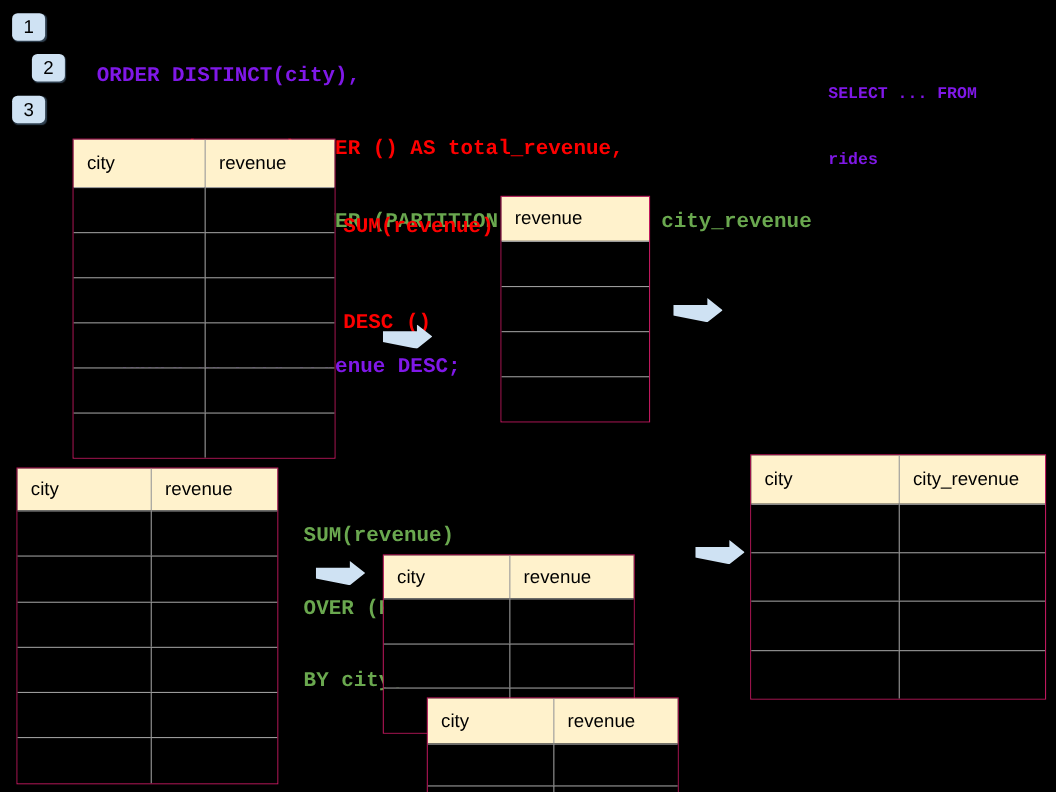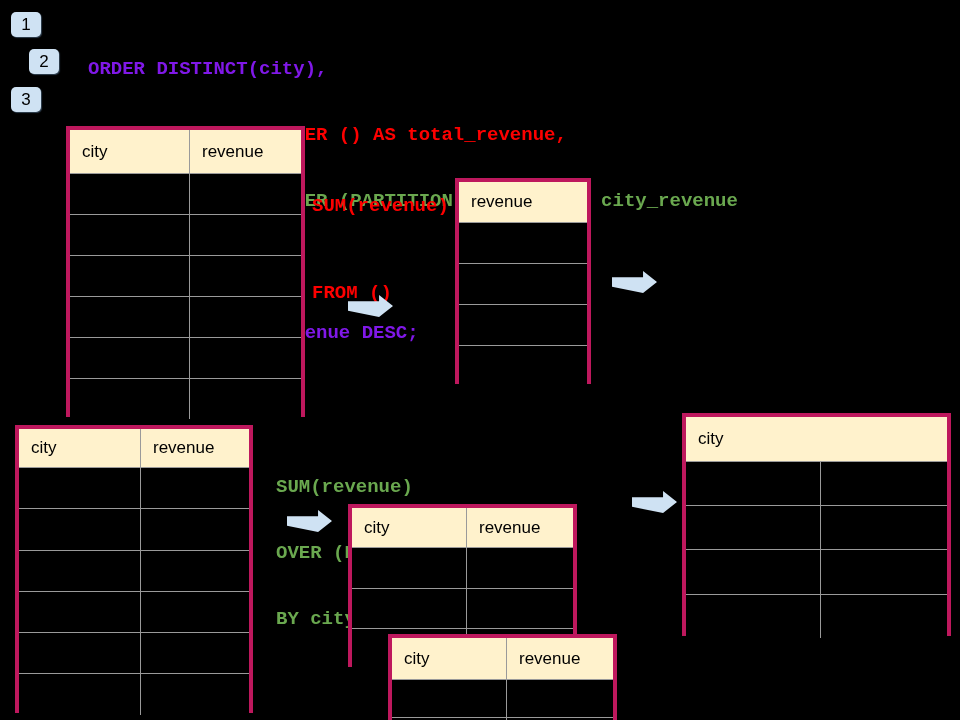--- a/index.html
+++ b/index.html
@@ -38,21 +38,21 @@
     font-size:19px;line-height:29px;white-space:pre;color:#fe0000;
   }
   .note-partition{
     position:absolute;left:276px;top:432px;
     font-family:"Liberation Mono",monospace;font-weight:bold;
     font-size:19px;line-height:22px;white-space:pre;color:#6aa84f;
   }
 
   
   .tbl{
-    position:absolute;border:4px solid #be185d;box-sizing:border-box;
+    position:absolute;border:1px solid #be185d;box-sizing:border-box;
     display:flex;flex-direction:column;
   }
   .hrow{display:flex;background:#fff2cc;flex:0 0 auto;}
   .brow{display:flex;flex:0 0 auto;background:#000;}
   .cell{box-sizing:border-box;}
   .hrow .cell{display:flex;align-items:center;padding-left:12px;font-size:17px;color:#000;}
   .c2{flex:1;}
   .hrow .c2,.brow .c2{border-left:1px solid #9a9a9a;}
   .brow .cell{border-top:1px solid #9a9a9a;}
 
@@ -94,24 +94,28 @@
   <div class="badge" id="b3">3</div>
 
   <div class="code">
     <div class="purple">ORDER DISTINCT(city),</div>
     <div class="red">    SUM(revenue) OVER () AS total_revenue,</div>
     <div class="green">    SUM(revenue) OVER (PARTITION BY city) as city_revenue</div>
     <div class="purple">  FROM rides</div>
     <div class="purple">  ORDER by city_revenue DESC;</div>
   </div>
 
+  <div class="side-note">
+    <div>SELECT ... FROM</div>
+    <div>rides</div>
+  </div>
 
   <div class="note-total">
     <div>SUM(revenue)</div>
-    <div>FROM ()</div>
+    <div>DESC ()</div>
   </div>
 
   <div class="note-partition">
     <div>SUM(revenue)</div>
     <div>OVER (PARTITION</div>
     <div>BY city)</div>
   </div>
 
   <div class="tbl" id="t1">
     <div class="hrow">
@@ -231,20 +235,21 @@
         <div class="cell c1"></div>
         <div class="cell c2"></div>
       </div>
   </div>
 
   <div class="arrow" id="a4"></div>
 
   <div class="tbl" id="t6">
     <div class="hrow">
       <div class="cell c1">city</div>
+      <div class="cell c2">city_revenue</div>
     </div>
     <div class="brow">
         <div class="cell c1"></div>
         <div class="cell c2"></div>
       </div>
     <div class="brow">
         <div class="cell c1"></div>
         <div class="cell c2"></div>
       </div>
     <div class="brow">

